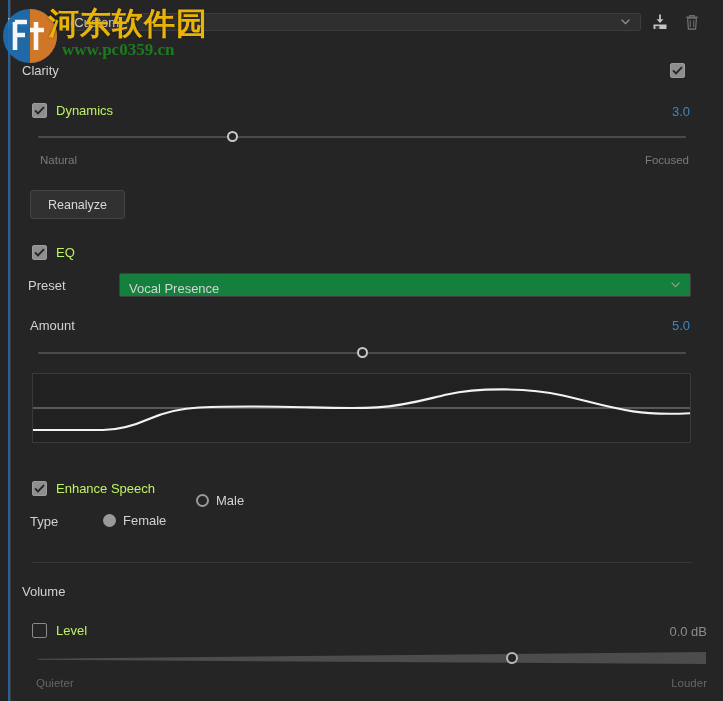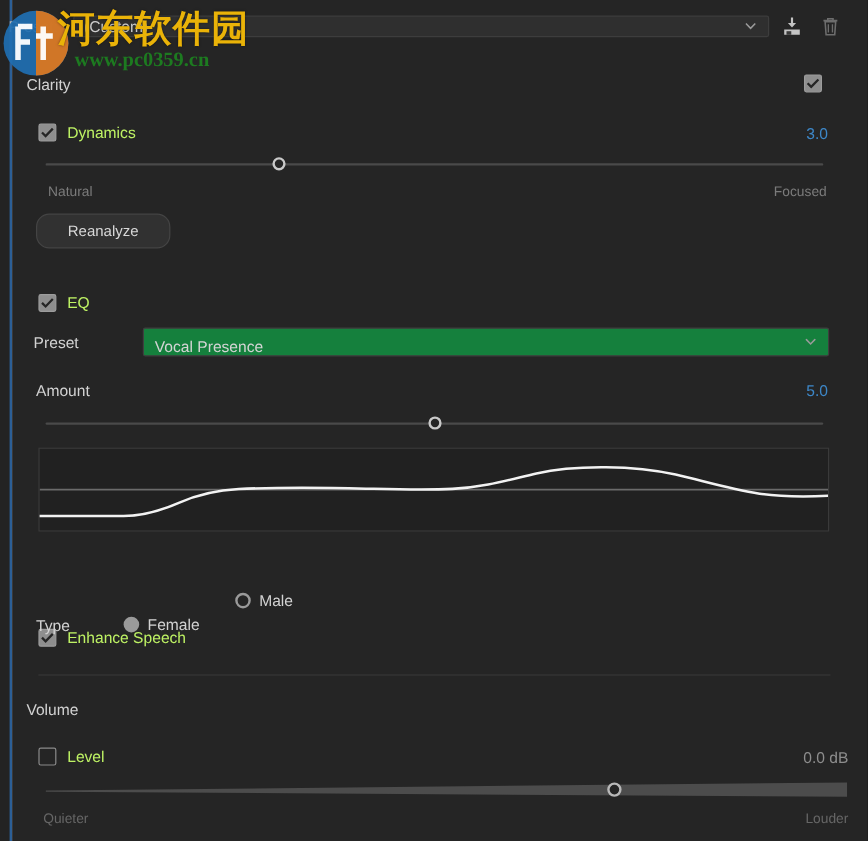--- a/index.html
+++ b/index.html
@@ -311,21 +311,21 @@
     </span>
     <span class="row-lbl">Dynamics</span>
   </div>
   <div style="position:absolute; right:33px; top:104px;" class="val-blue">3.0</div>
 
   <div class="sl-track" style="left:38px; top:136px; width:648px;"></div>
   <div class="sl-thumb" style="left:227px; top:131px;"></div>
   <div class="sl-cap" style="left:40px; top:154px;">Natural</div>
   <div class="sl-cap" style="right:34px; top:154px;">Focused</div>
 
-  <div class="btn" style="left:30px; top:178px; width:112px; height:29px;border-radius:11px;">Reanalyze</div>
+  <div class="btn" style="left:30px; top:190px; width:95px; height:29px;">Reanalyze</div>
 
   <div style="position:absolute; left:32px; top:245px; display:flex; align-items:center;">
     <span class="cb on">
       <svg width="11" height="9" viewBox="0 0 11 9">
           <path d="M1 4.4 L4 7.4 L10 1.2" fill="none" stroke="#252525" stroke-width="1.9"></path>
         </svg>
     </span>
     <span class="row-lbl">EQ</span>
   </div>
 
@@ -349,21 +349,21 @@
     <svg width="657" height="68" viewBox="0 0 657 68" preserveAspectRatio="none">
       <line x1="0" y1="34" x2="657" y2="34" stroke="#6b6b6b" stroke-width="1.4"></line>
       <path d="M0,56 L70,56 C86,56 100,52 116,45 C132,38 146,34.5 166,33.5
                C200,32 236,32.3 272,33.2 C300,33.9 322,34.6 344,33.4
                C372,31.9 392,25.5 414,20.5 C432,16.4 452,15.2 472,15.4
                C494,15.6 512,17.5 530,21.5 C552,26.4 574,33.4 600,37.4
                C620,40.4 640,40 657,39.2" fill="none" stroke="#f2f2f2" stroke-width="2.1" stroke-linecap="round" stroke-linejoin="round"></path>
     </svg>
   </div>
 
-  <div style="position:absolute; left:32px; top:481px; display:flex; align-items:center;margin-top:43px;">
+  <div style="position:absolute; left:32px; top:481px; display:flex; align-items:center;">
     <span class="cb on">
       <svg width="11" height="9" viewBox="0 0 11 9">
           <path d="M1 4.4 L4 7.4 L10 1.2" fill="none" stroke="#252525" stroke-width="1.9"></path>
         </svg>
     </span>
     <span class="row-lbl">Enhance Speech</span>
   </div>
 
   <div class="field-lbl" style="left:30px; top:514px;">Type</div>
 

